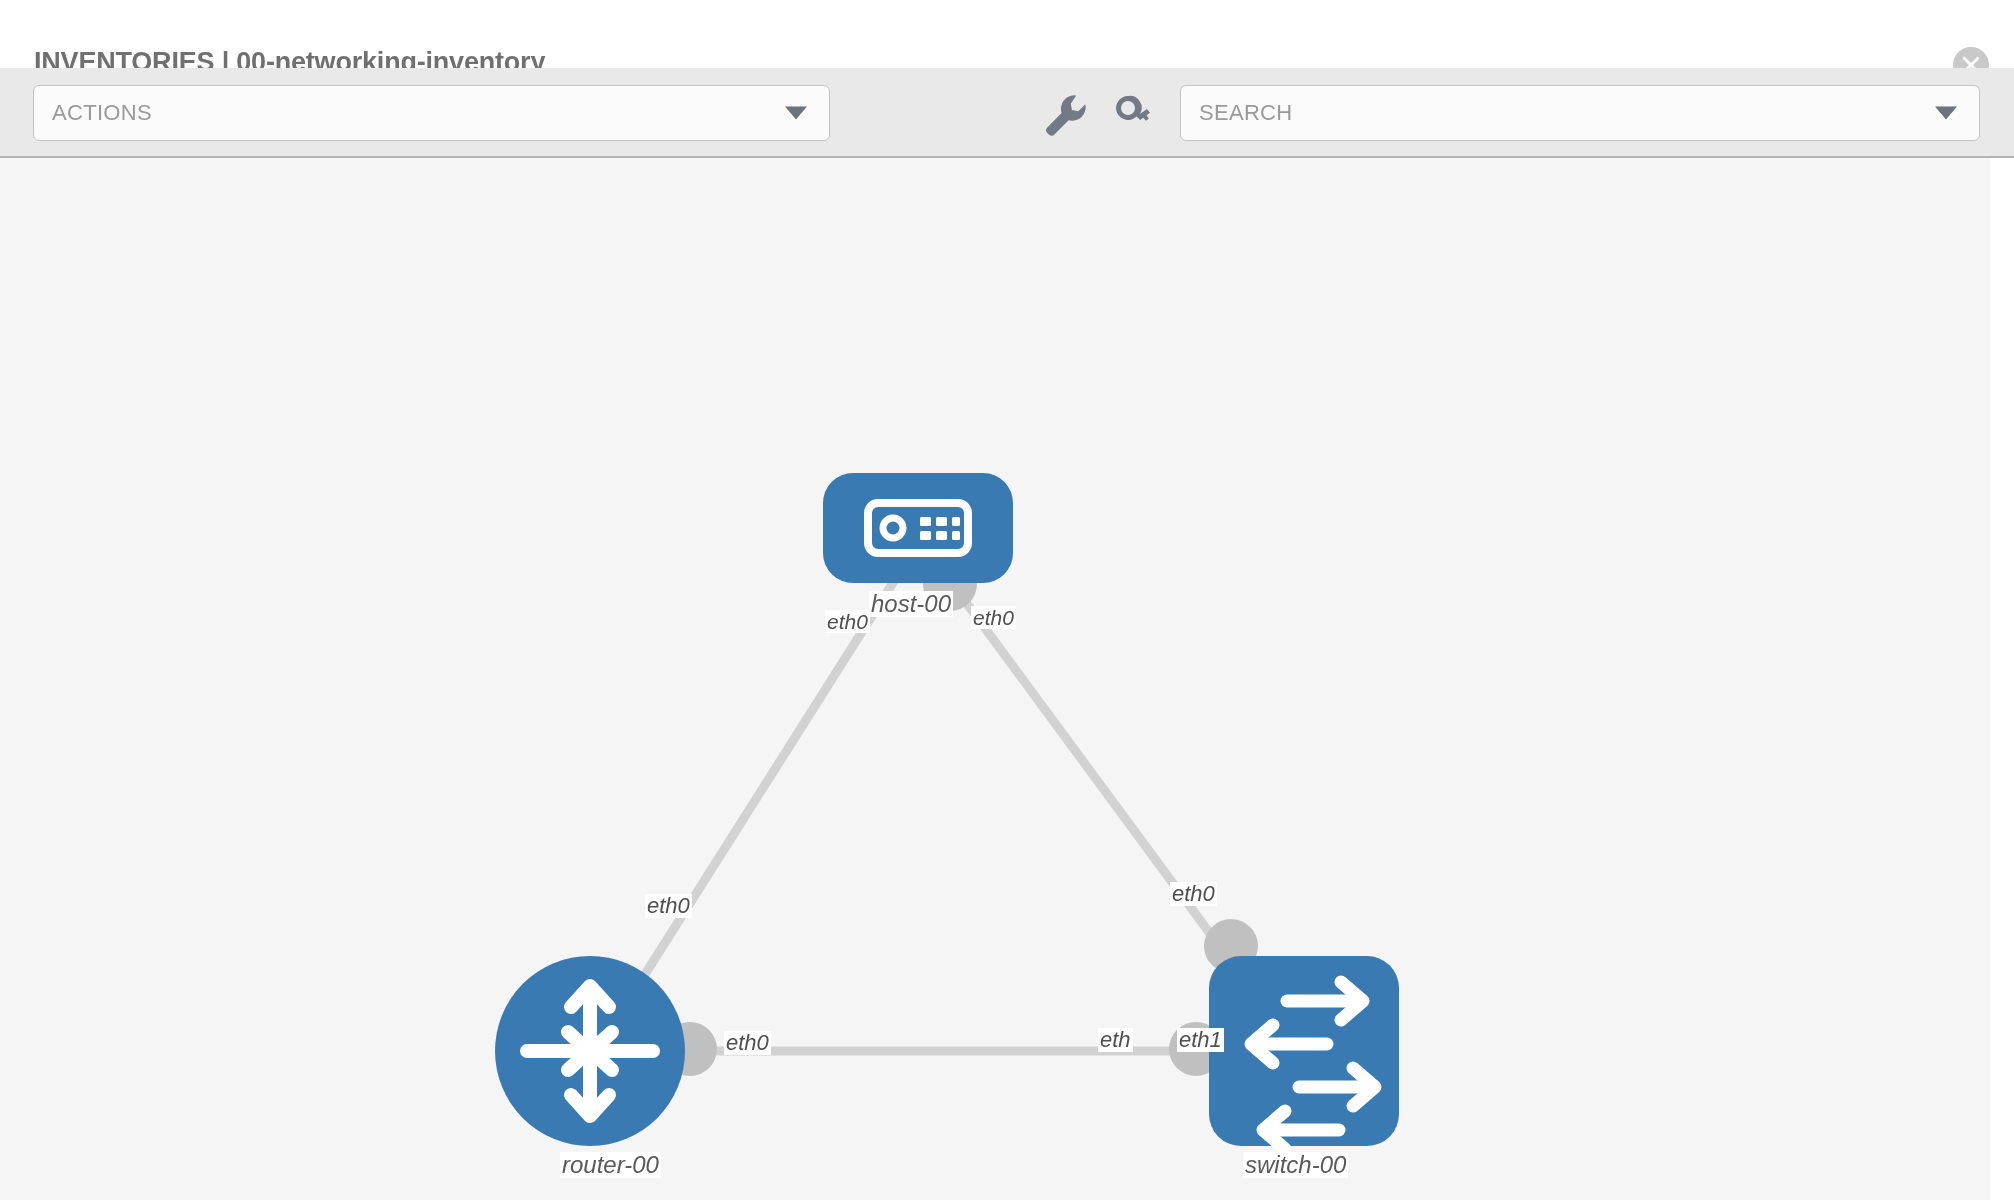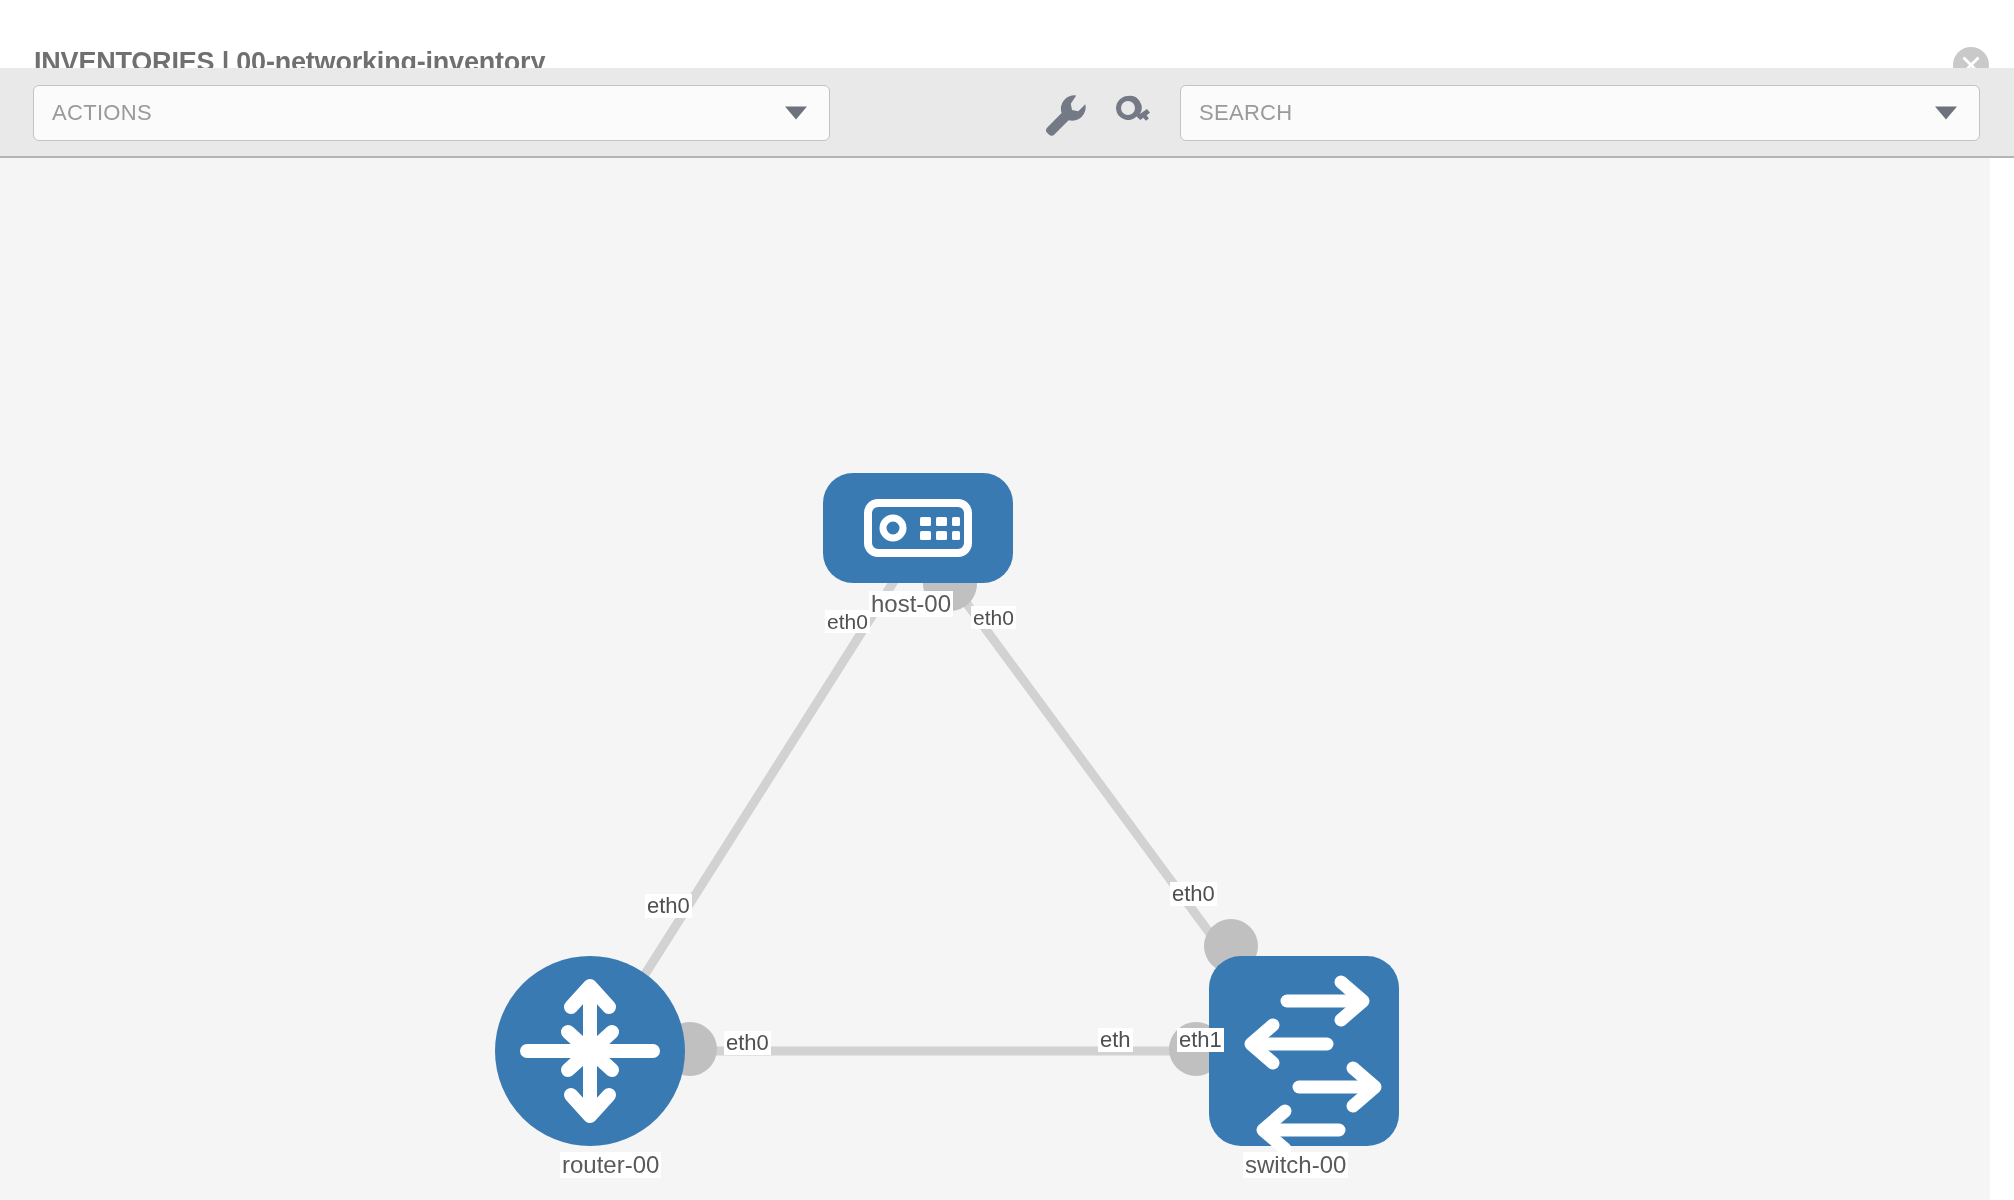--- a/index.html
+++ b/index.html
@@ -111,20 +111,21 @@
   #key-icon { left: 1110px; }
 
   
   .canvas {
     position: absolute;
     left: 0; top: 158px;
     width: 1990px;
     height: 1042px;
     background: #f5f5f5;
     overflow: hidden;
+    font-style: italic;
   }
   .topology-svg {
     position: absolute;
     left: 0; top: 0;
     width: 2014px;
     height: 1042px;
   }
 
   
   .node-label {

